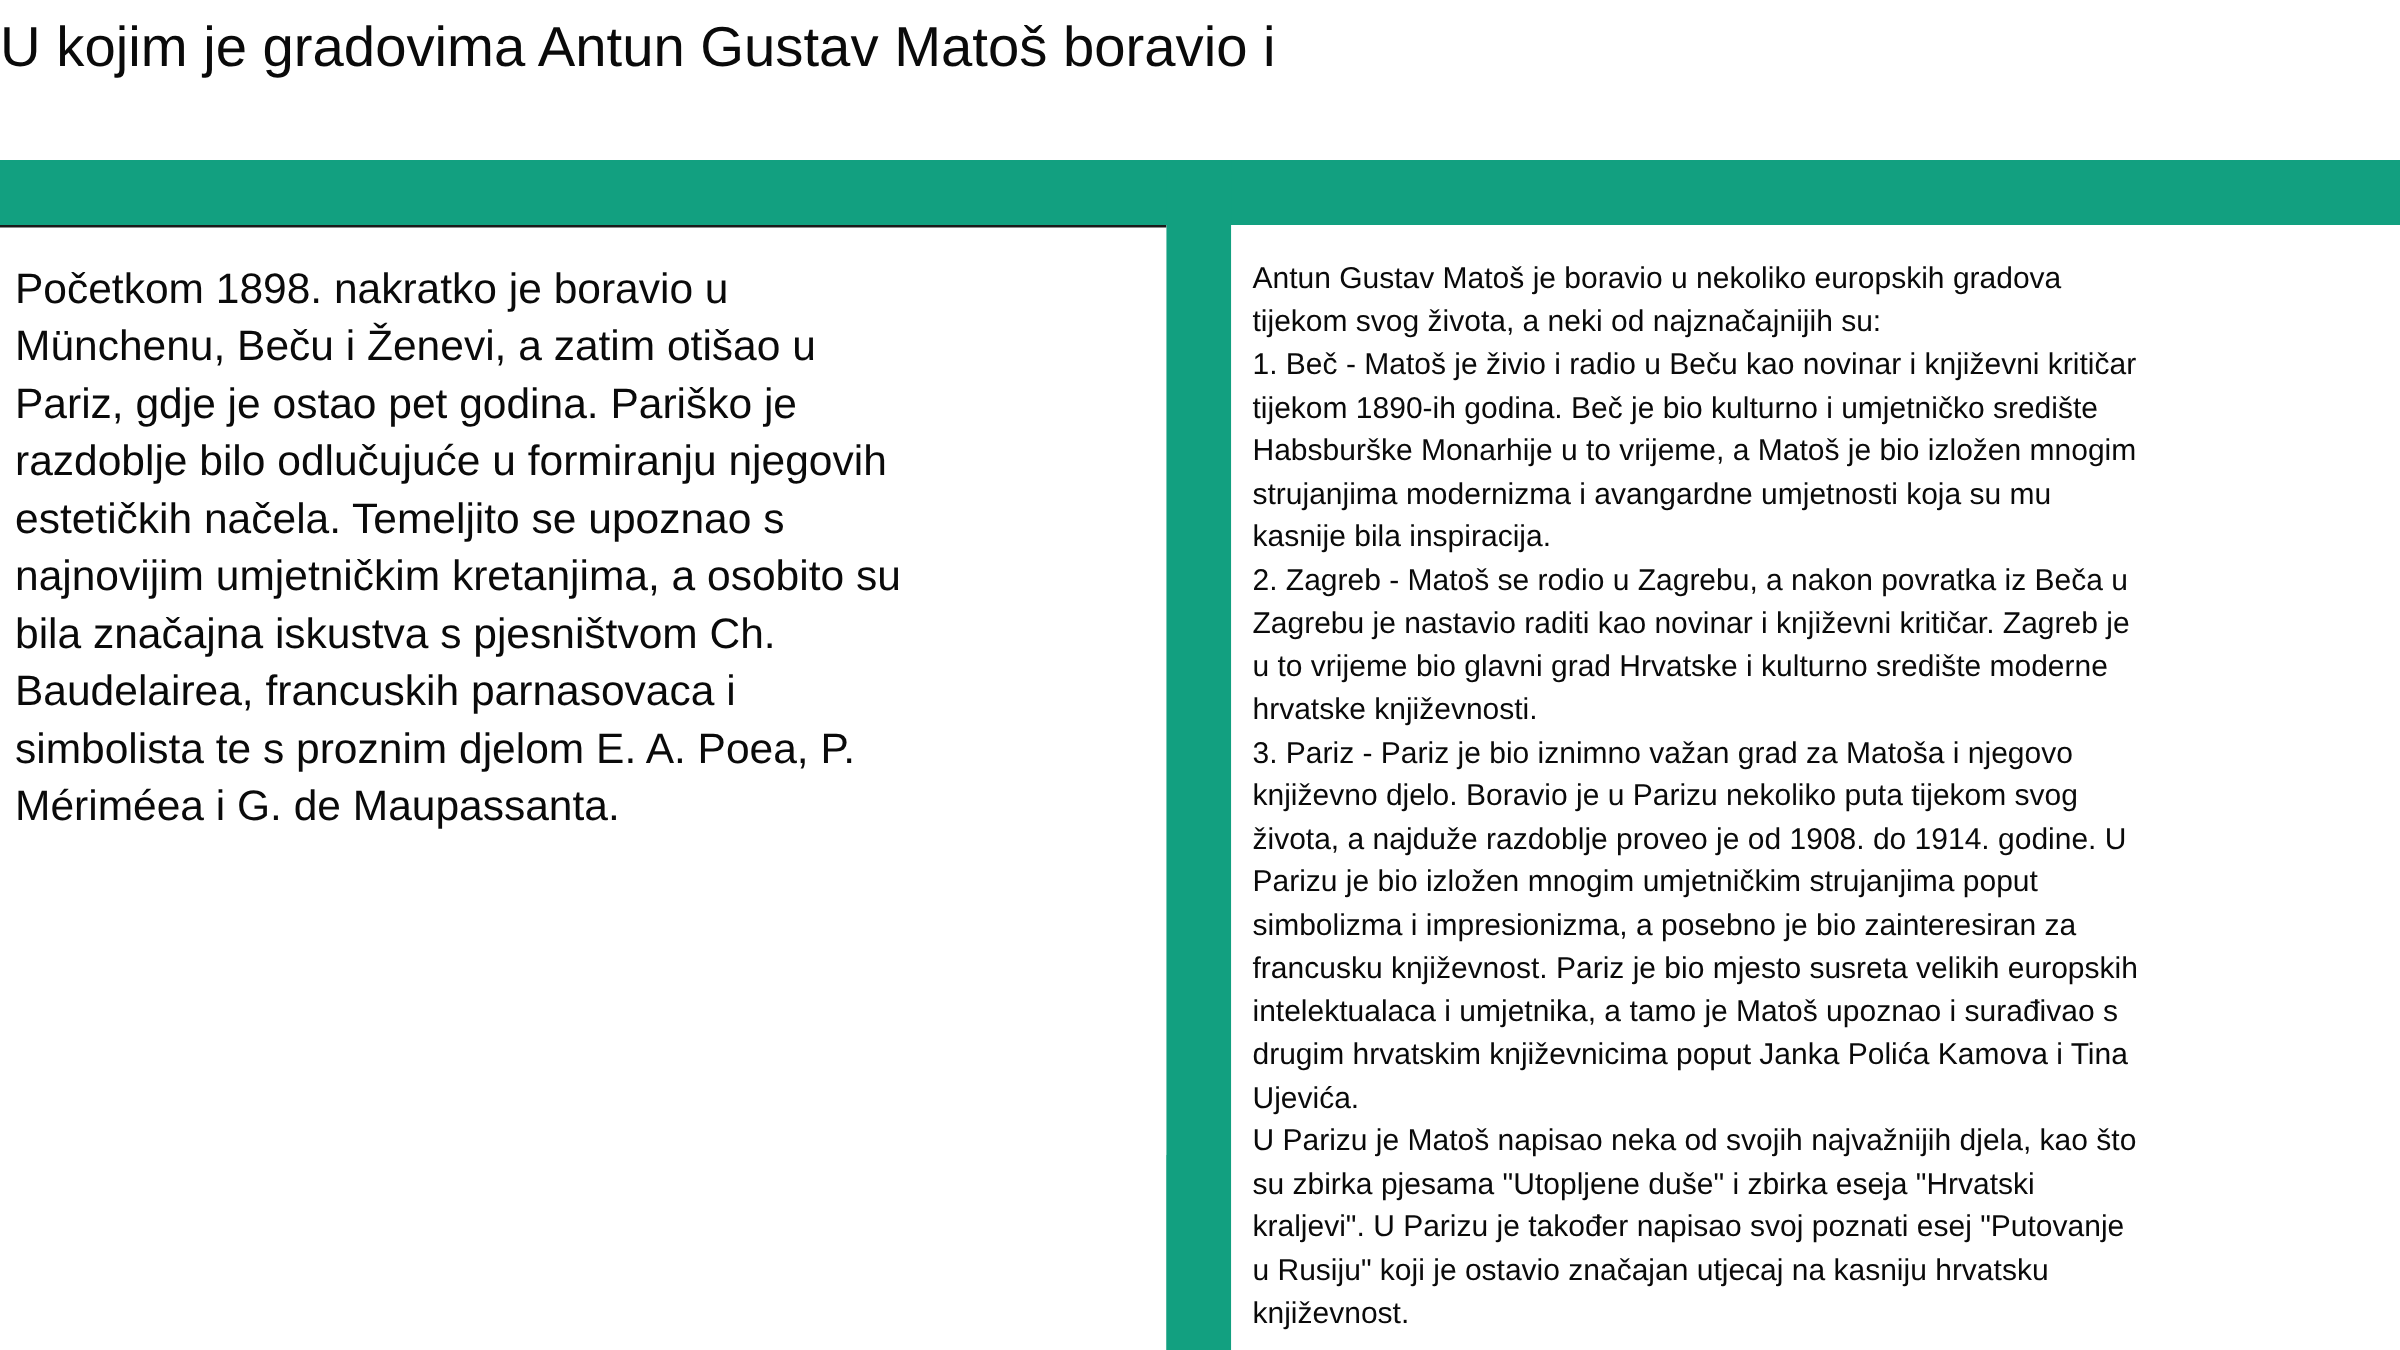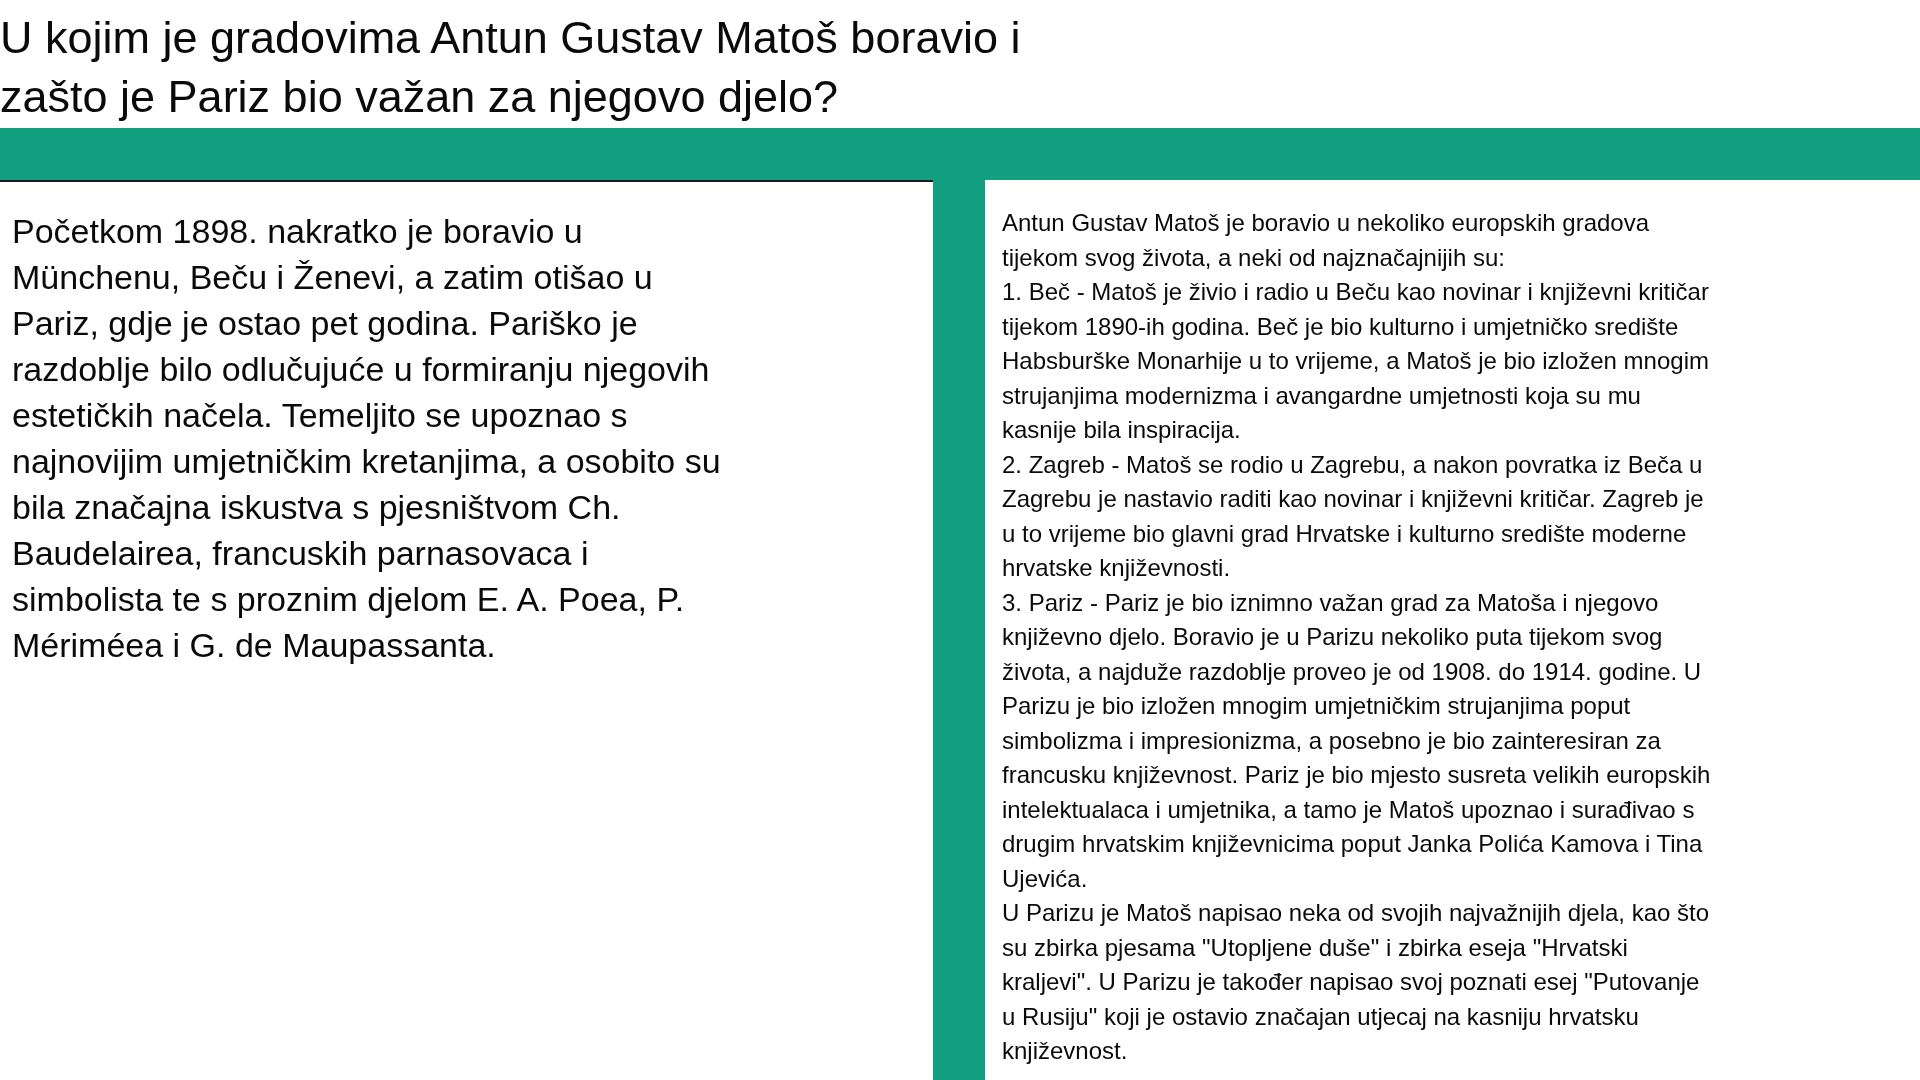--- a/index.html
+++ b/index.html
@@ -64,21 +64,20 @@
   .panel-right .panel-text{
     font-size:24px;
     line-height:34.5px;
   }
 </style>
 </head>
 <body>
 
 <div class="title">
   <div>U kojim je gradovima Antun Gustav Matoš boravio i</div>
-  <div>zašto je Pariz bio važan za njegovo djelo?</div>
 </div>
 
 <div class="accent-band"></div>
 <div class="column-divider"></div>
 
 <div class="panel panel-left">
   <p class="panel-text">Početkom 1898. nakratko je boravio u
 Münchenu, Beču i Ženevi, a zatim otišao u
 Pariz, gdje je ostao pet godina. Pariško je
 razdoblje bilo odlučujuće u formiranju njegovih

